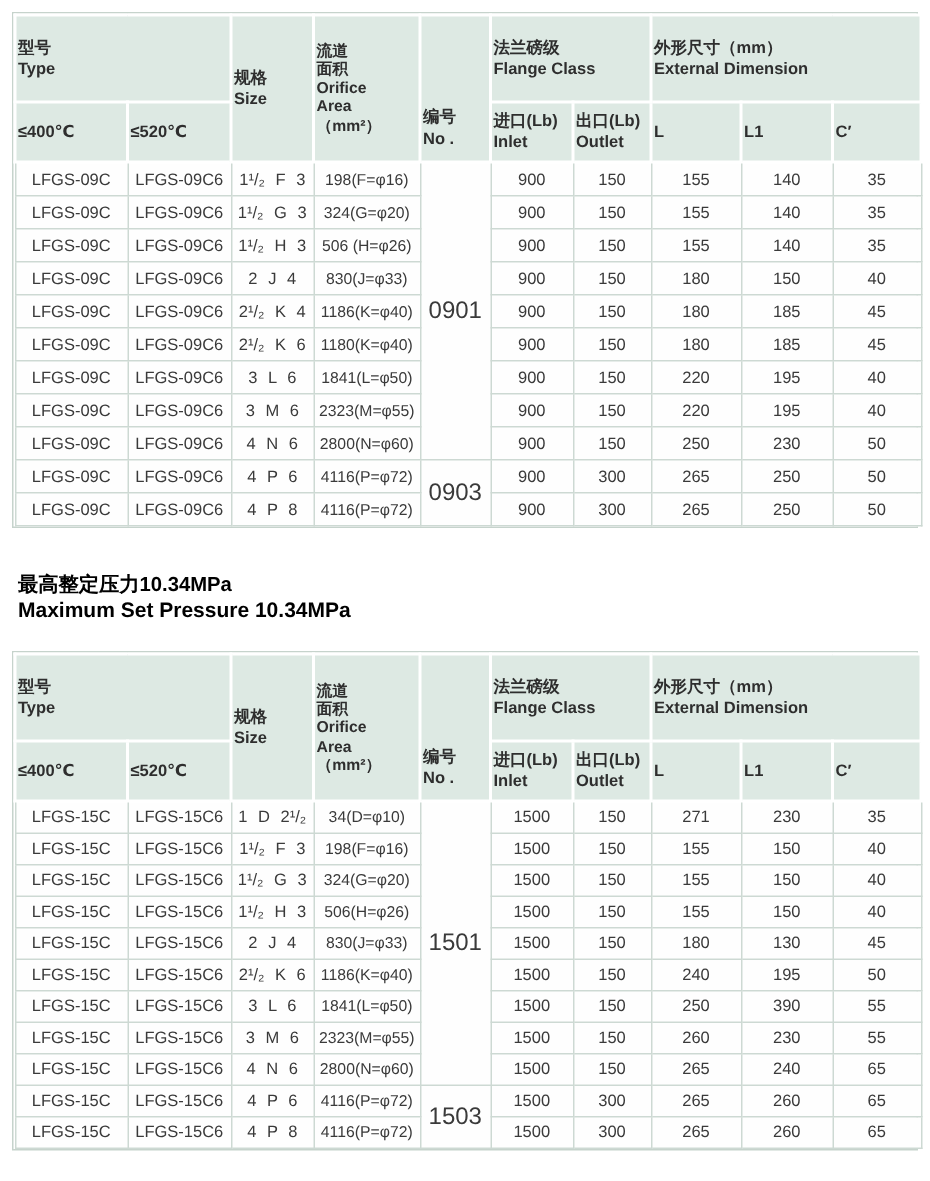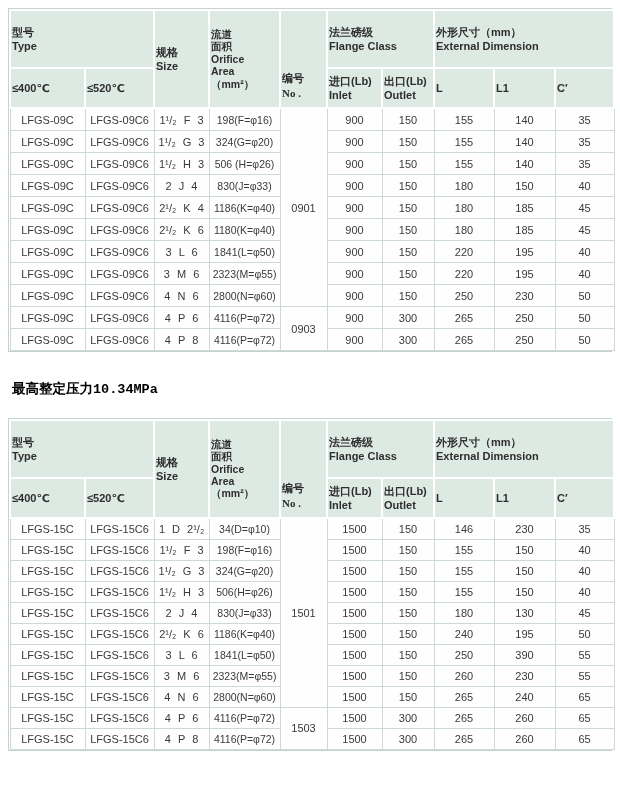--- a/index.html
+++ b/index.html
@@ -27,40 +27,40 @@
     color: #2e2e2e;
     font-size: 11px;
     line-height: 1.3;
     padding: 2px 1px;
     text-align: left;
     vertical-align: middle;
   }
   table.spec tr.group-row th { height: 52px; }
   table.spec tr.sub-row th { height: 34px; }
   table.spec th.orifice-header { font-size: 10.5px; line-height: 1.18; margin-left: 14px; }
-  table.spec th.no-header { vertical-align: bottom; padding-bottom: 7px; font-family: Liberation Serif, serif; }
+  table.spec th.no-header { vertical-align: bottom; padding-bottom: 7px; }
 
   table.spec td {
     background: #fefefe;
     border: 1px solid #cdd9d3;
     text-align: center;
     vertical-align: middle;
     color: #3a3a3a;
     font-size: 11px;
     padding: 0 1px;
     height: 21px;
     white-space: nowrap;
   }
   table.spec.t2 td { height: 20px; }
   table.spec td.c-size { word-spacing: 4px; }
   table.spec td.c-orifice { font-size: 10.5px; }
-  table.spec td.no-cell { font-size: 11px; margin-left: 44px; }
+  table.spec td.no-cell { font-size: 16px; margin-left: 44px; }
 
   .note { margin: 30px 0 20px 4px; line-height: 1.18; }
-  .note div { font-weight: bold; font-family: Liberation Mono, monospace; }
+  .note div { font-weight: bold; }
   .note .zh { font-size: 13.5px; }
   .note .en { font-size: 14px; }
 </style>
 </head>
 <body>
 
 <div class="sheet">
 
   <div class="spec-table-wrap">
     <table class="spec t1">
@@ -245,20 +245,21 @@
             <td class="c-l">265</td>
             <td class="c-l1">250</td>
             <td class="c-c">50</td>
           </tr>
         </tbody>
     </table>
   </div>
 
   <div class="note">
     <div class="zh">最高整定压力10.34MPa</div>
+    <div class="en">Maximum Set Pressure 10.34MPa</div>
   </div>
 
   <div class="spec-table-wrap">
     <table class="spec t2">
       <colgroup>
         <col style="width:75px">
           <col style="width:69px">
           <col style="width:55px">
         <col style="width:71px">
           <col style="width:47px">
@@ -316,21 +317,21 @@
       </thead>
       <tbody>
           <tr>
             <td class="c-type">LFGS-15C</td>
             <td class="c-type">LFGS-15C6</td>
             <td class="c-size">1 D 2¹/₂</td>
             <td class="c-orifice">34(D=φ10)</td>
             <td rowspan="9" class="no-cell">1501</td>
             <td class="c-inlet">1500</td>
             <td class="c-outlet">150</td>
-            <td class="c-l">146</td>
+            <td class="c-l">271</td>
             <td class="c-l1">230</td>
             <td class="c-c">35</td>
           </tr>
           <tr>
             <td class="c-type">LFGS-15C</td>
             <td class="c-type">LFGS-15C6</td>
             <td class="c-size">1¹/₂ F 3</td>
             <td class="c-orifice">198(F=φ16)</td>
             <td class="c-inlet">1500</td>
             <td class="c-outlet">150</td>

